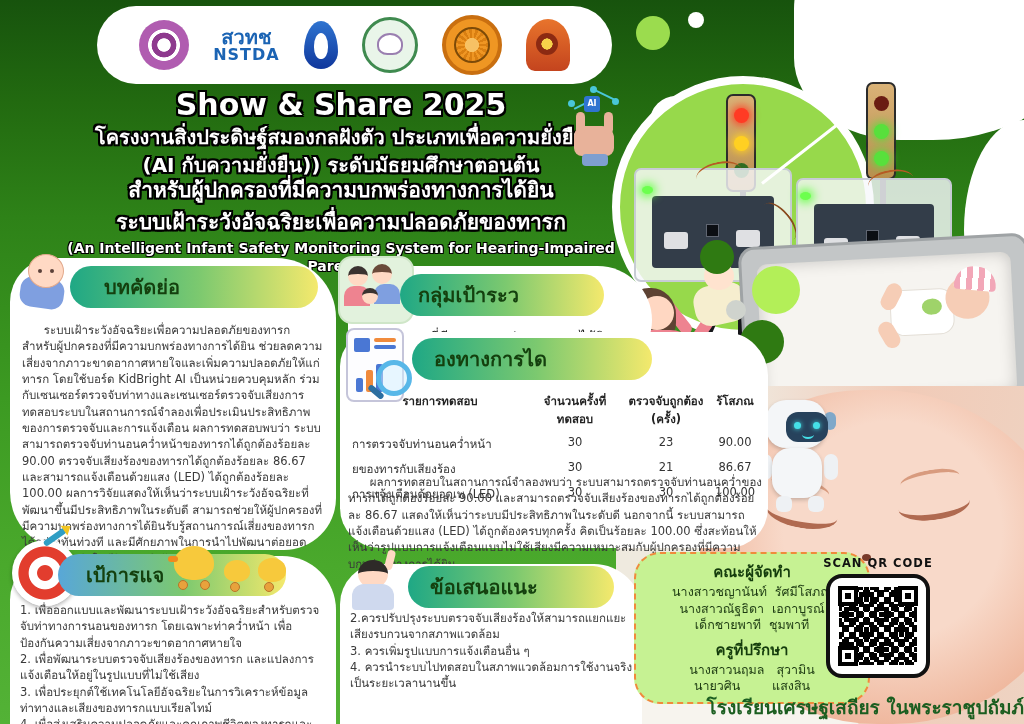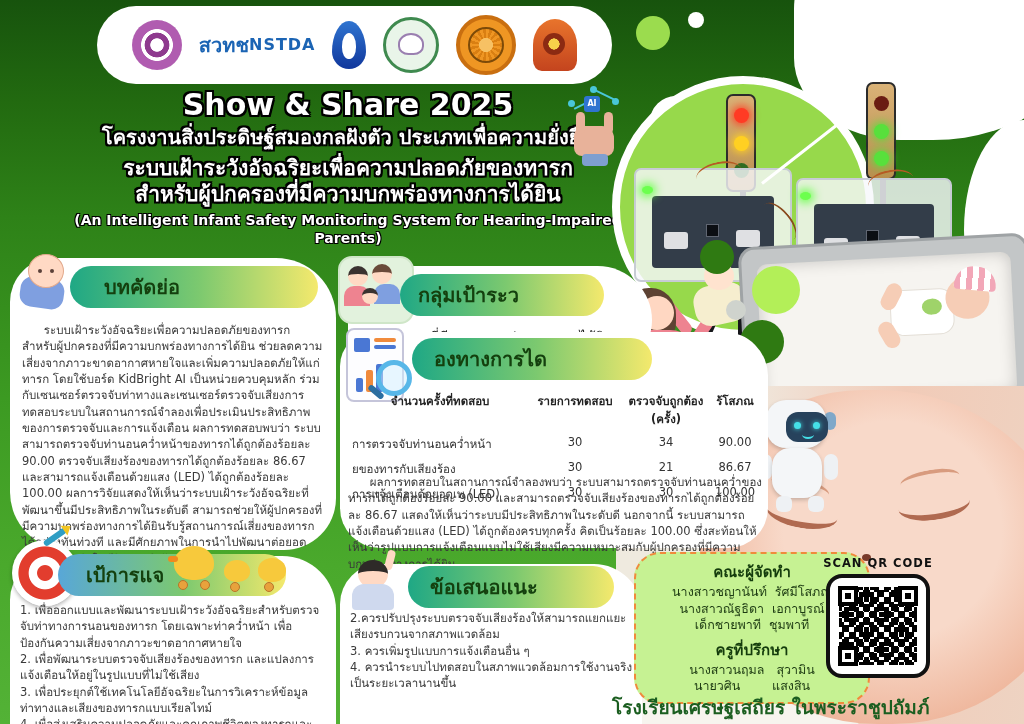--- a/index.html
+++ b/index.html
@@ -8,42 +8,42 @@
         background:linear-gradient(180deg,#17530d 0%,#226a10 14%,#2e8218 30%,#3c9a22 55%,#4aa92c 78%,#53b236 100%);}
   .abs{position:absolute;}
   
   .blob{background:#fff;position:absolute;}
   .blob-tr{right:-70px;top:-90px;width:300px;height:230px;border-radius:48% 52% 60% 40%;}
   .blob-r{right:-60px;top:120px;width:120px;height:220px;border-radius:50%;}
   .circ{position:absolute;border-radius:50%;}
   
   .logo-bar{left:97px;top:6px;width:515px;height:78px;background:#fff;border-radius:40px;
             display:flex;align-items:center;justify-content:space-evenly;padding:0 18px;box-sizing:border-box;}
-  .logo{display:flex;flex-direction:row;align-items:center;justify-content:center;}
+  .logo{display:flex;flex-direction:column;align-items:center;justify-content:center;}
   .emblem-purple{width:50px;height:50px;border-radius:50%;
      background:radial-gradient(circle at 50% 50%,#fff 0 18%,#8e3a8e 20% 34%,#fff 36% 44%,#b05cb0 46% 70%,#7a2b7a 72% 100%);}
   .nstda-l1{color:#1b64b4;font-weight:bold;font-size:20px;line-height:1;}
   .nstda-l2{color:#1b64b4;font-weight:bold;font-size:16px;letter-spacing:1px;line-height:1;}
   .flame{width:34px;height:48px;background:linear-gradient(180deg,#2f74d0,#10379c);
      border-radius:50% 50% 50% 50%/ 64% 64% 36% 36%;position:relative;}
   .flame:after{content:"";position:absolute;left:10px;top:12px;width:14px;height:26px;background:#fff;
      border-radius:50% 50% 45% 45%;}
   .seal-green{width:50px;height:50px;border-radius:50%;background:#e9f5e9;border:3px solid #3f8a4f;position:relative;}
   .seal-green:after{content:"";position:absolute;left:12px;top:13px;width:22px;height:18px;background:#fff;
      border:2px solid #9a7fb0;border-radius:50% 50% 40% 40%;}
   .seal-orange{width:52px;height:52px;border-radius:50%;background:#ef9623;border:4px solid #c96f10;position:relative;}
   .seal-orange:after{content:"";position:absolute;inset:8px;border:2px solid #7c4a08;border-radius:50%;
      background:radial-gradient(circle,#f7c164 0 30%,transparent 32%),
      repeating-conic-gradient(#ef9623 0 12deg,#d97f12 12deg 24deg);}
   .crest{width:44px;height:52px;background:linear-gradient(180deg,#e8742c,#c4441e);
      border-radius:50% 50% 20% 20%;position:relative;}
   .crest:after{content:"";position:absolute;left:10px;top:14px;width:22px;height:22px;border-radius:50%;
      background:radial-gradient(circle,#f7d24a 0 35%,#8c2a12 37% 100%);}
   
-  .title-block{left:48px;top:88px;width:600px;text-align:center;color:#fff;}
+  .title-block{left:41px;top:88px;width:600px;text-align:center;color:#fff;}
   .ol{color:#fff;font-weight:800;
       text-shadow:-2px -2px 0 #000,2px -2px 0 #000,-2px 2px 0 #000,2px 2px 0 #000,0 2px 0 #000,2px 0 0 #000,0 -2px 0 #000,-2px 0 0 #000;}
   .t-event{font-size:30px;line-height:1.1;}
   .t-sub{font-size:20px;line-height:1.2;margin-top:4px;}
   .t-proj{font-size:21px;line-height:1.25;margin-top:6px;}
   .t-en{font-size:14px;line-height:1.3;margin-top:3px;
       text-shadow:-1px -1px 0 #000,1px -1px 0 #000,-1px 1px 0 #000,1px 1px 0 #000;}
   
   .ai-hand{left:560px;top:86px;width:70px;height:84px;}
   .net{position:absolute;left:8px;top:0;width:52px;height:40px;}
@@ -162,21 +162,21 @@
   .team-n{font-size:12.5px;line-height:1.32;white-space:pre;}
   .scan-label{left:818px;top:556px;width:120px;text-align:center;font-size:11.5px;font-weight:800;letter-spacing:1px;color:#111;}
   .qr-box{left:826px;top:574px;width:104px;height:104px;background:#fff;border:4px solid #111;border-radius:16px;box-sizing:border-box;}
   .qr-pat{position:absolute;inset:9px;
       background:repeating-conic-gradient(#000 0 25%,#fff 0 50%) 0 0/10px 10px,
                  repeating-conic-gradient(#000 0 25%,#fff 0 50%) 3px 3px/14px 14px;
       background-blend-mode:multiply;}
   .finder{position:absolute;width:20px;height:20px;background:#000;}
   .finder:after{content:"";position:absolute;inset:4px;background:#fff;}
   .finder:before{content:"";position:absolute;inset:7px;background:#000;z-index:1;}
-  .school{left:612px;top:692px;width:412px;text-align:left;font-size:19px;font-weight:800;color:#1b5e20;}
+  .school{left:612px;top:692px;width:412px;text-align:right;font-size:19px;font-weight:800;color:#1b5e20;}
 </style>
 </head>
 <body>
 
 <div class="page">
 
   <div class="blob blob-tr"></div>
   <div class="blob blob-r"></div>
 
   <header class="abs logo-bar">
@@ -197,22 +197,23 @@
         <div class="seal-orange"></div>
       </div>
     <div class="logo">
         <div class="crest"></div>
       </div>
   </header>
 
   <section class="abs title-block">
     <div class="t-event ol">Show &amp; Share 2025</div>
     <div class="t-sub ol">โครงงานสิ่งประดิษฐ์สมองกลฝังตัว  ประเภทเพื่อความยั่งยืน</div>
+    <div class="t-sub ol">(AI กับความยั่งยืน)) ระดับมัธยมศึกษาตอนต้น</div>
+    <div class="t-proj ol" style="margin-top:0;">สำหรับผู้ปกครองที่มีความบกพร่องทางการได้ยิน</div>
     <div class="t-proj ol">ระบบเฝ้าระวังอัจฉริยะเพื่อความปลอดภัยของทารก</div>
-    <div class="t-proj ol" style="margin-top:0;">สำหรับผู้ปกครองที่มีความบกพร่องทางการได้ยิน</div>
     <div class="t-en ol">(An Intelligent Infant Safety Monitoring System for Hearing-Impaired Parents)</div>
   </section>
 
   <div class="abs ai-hand">
     <div class="net">
       <i style="left:0;top:14px;"></i>
         <i style="left:22px;top:0;"></i>
         <i style="left:44px;top:12px;"></i>
       <b style="left:5px;top:17px;width:22px;transform:rotate(-26deg);"></b>
       <b style="left:27px;top:8px;width:20px;transform:rotate(26deg);"></b>
@@ -364,27 +365,27 @@
       <div class="cbar" style="left:8px;top:48px;width:7px;height:14px;"></div>
       <div class="obar" style="left:18px;top:40px;width:7px;height:22px;"></div>
       <div class="cbar" style="left:28px;top:34px;width:7px;height:28px;"></div>
     </div>
     <div class="mag"></div>
   </div>
   <div class="abs pill" style="left:412px;top:338px;width:218px;padding-left:22px;">
     <span>องทางการได</span>
   </div>
   <div class="abs rtable">
+    <div class="h">รายการทดสอบ</div>
     <div class="h">จำนวนครั้งที่ทดสอบ</div>
-    <div class="h">รายการทดสอบ</div>
     <div class="h">ตรวจจับถูกต้อง (ครั้ง)</div>
     <div class="h">ร้โสภณ</div>
     <div class="c l">การตรวจจับท่านอนคว่ำหน้า</div>
     <div class="c">30</div>
-    <div class="c">34</div>
+    <div class="c">23</div>
     <div class="c">90.00</div>
     <div class="c l">ยของทารกับเสียงร้อง</div>
     <div class="c">30</div>
     <div class="c">21</div>
     <div class="c">86.67</div>
     <div class="c l">การแจ้งเตือนด้อยอดเพ (LED)</div>
     <div class="c">30</div>
     <div class="c">30</div>
     <div class="c">100.00</div>
   </div>

